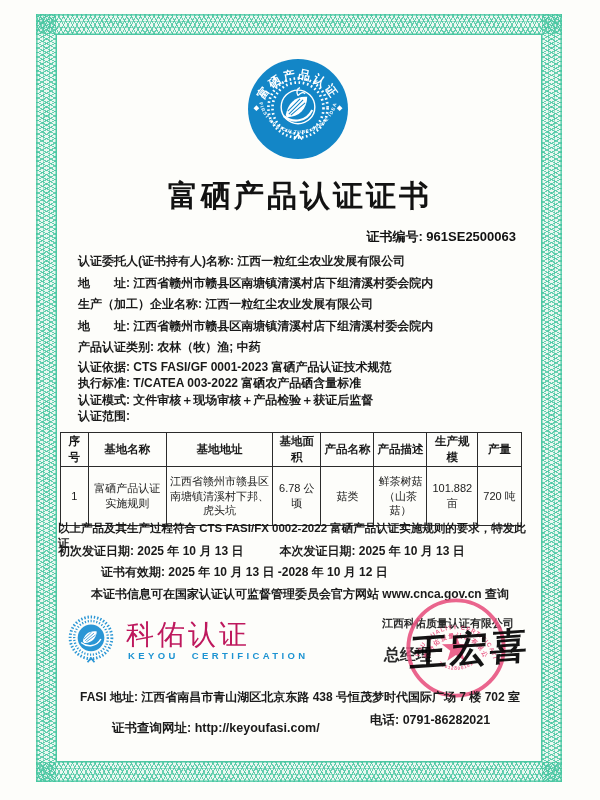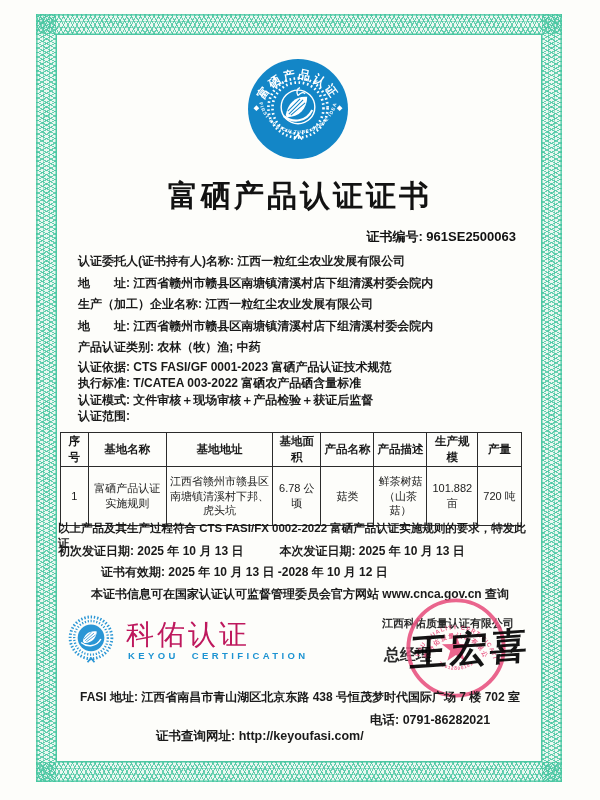--- a/index.html
+++ b/index.html
@@ -67,21 +67,21 @@
   .issuer-company{position:absolute;left:382px;top:616px;font-size:11px;font-weight:bold;color:#2b2b2b;}
   .issuer-role{position:absolute;left:384px;top:645px;font-size:16px;font-weight:bold;color:#2b2b2b;}
   .stamp{position:absolute;left:404px;top:596px;width:104px;height:104px;opacity:.88;}
   .signature{
     position:absolute;left:410px;top:624px;width:140px;
     font-size:37px;font-weight:bold;color:#141414;letter-spacing:3px;
     transform:rotate(-4deg) skewX(-6deg);mix-blend-mode:multiply;white-space:nowrap;
   }
   .fasi-address{position:absolute;left:40px;right:40px;top:689px;text-align:center;font-size:12px;font-weight:bold;}
   .bottom-row{position:absolute;left:0;right:0;top:712px;font-size:12.5px;font-weight:bold;}
-  .query-url{position:absolute;left:112px;top:16px;margin-left:44px;}
+  .query-url{position:absolute;left:112px;top:8px;}
   .phone{position:absolute;left:370px;top:0;}
 </style>
 </head>
 <body>
 
 <div class="cert">
 
   <div class="band h band-top"></div>
   <div class="band h band-bottom"></div>
   <div class="band v band-left"></div>

